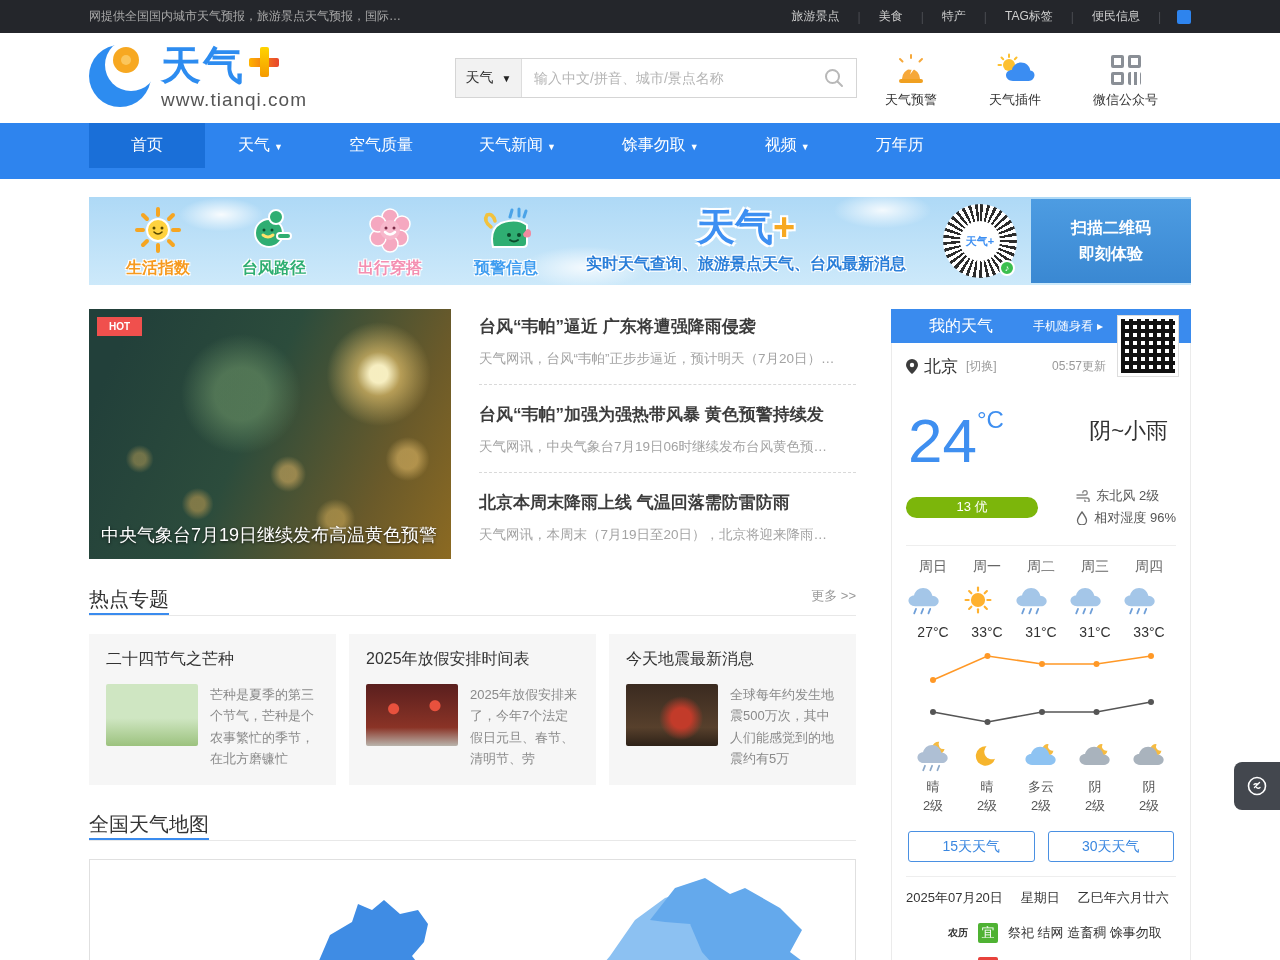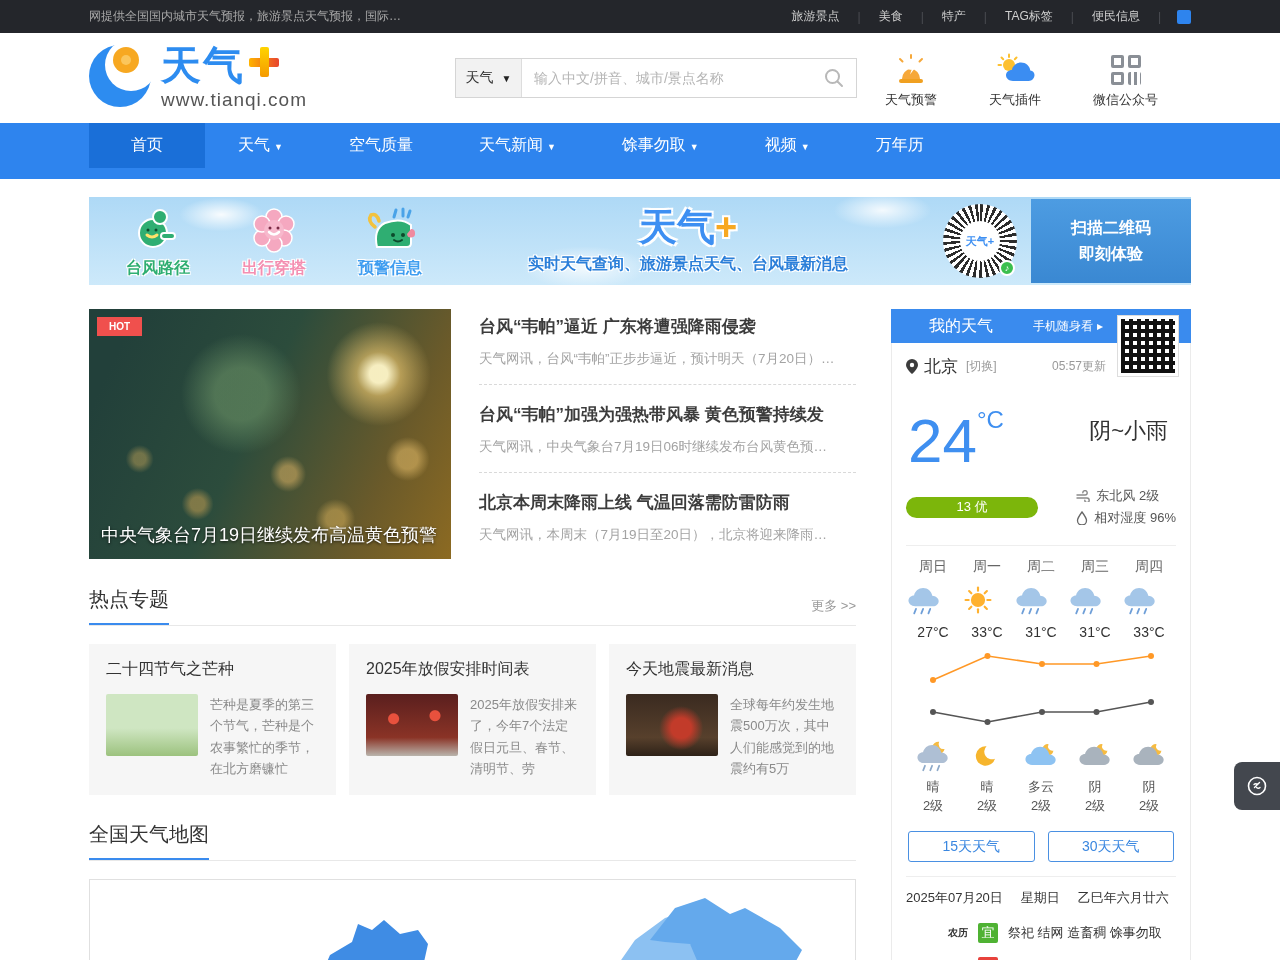--- a/index.html
+++ b/index.html
@@ -103,21 +103,21 @@
   .news { flex:1; }
   .news .item { padding:6px 0 16px; border-bottom:1px dashed #d9d9d9; cursor:pointer; }
   .news .item:last-child { border-bottom:none; }
   .news .item + .item { padding-top:18px; }
   .news h3 { font-size:17px; color:#3c3c3c; margin-bottom:12px; font-weight:bold; }
   .news p { font-size:13.5px; color:#a3a3a3; }
 
   
   .sect { margin-top:26px; }
   .sect .head { border-bottom:1px solid #e8e8e8; display:flex; align-items:flex-end; justify-content:space-between; }
-  .sect .head .ttl { display:inline-block; font-size:20px; color:#333; padding-bottom:10px; border-bottom:2px solid #3a8bee; }
+  .sect .head .ttl { display:inline-block; font-size:20px; color:#333; border-bottom:2px solid #3a8bee; }
   .sect .head .more { font-size:13px; color:#999; padding-bottom:10px; cursor:pointer; }
 
   .cards { display:flex; gap:13px; margin-top:18px; }
   .card { flex:1; background:#f6f6f6; padding:15px 17px; cursor:pointer; }
   .card h4 { font-size:16px; color:#333; font-weight:normal; margin-bottom:14px; }
   .card .bd { display:flex; }
   .card .thumb { width:92px; height:62px; border-radius:2px; flex-shrink:0; }
   .thumb.t1 { background:linear-gradient(180deg,#cfe6c2 55%,#9cc27e); }
   .thumb.t2 { background:radial-gradient(circle at 30% 40%, #e8513d 0 5px, transparent 6px),radial-gradient(circle at 75% 35%, #e8513d 0 5px, transparent 6px),linear-gradient(180deg,#5a1f1e,#8a3326 70%,#b9b4ac); }
   .thumb.t3 { background:radial-gradient(circle at 60% 55%, #c23b2a 0 10px, transparent 22px),linear-gradient(180deg,#3a2a20,#57402c 70%,#2e2218); }
@@ -337,20 +337,41 @@
         <span>万年历</span>
       </div>
   </div>
 </div>
 
 <div class="banner wrap">
   <div class="box">
     <div class="mascots">
       <div class="mascot">
         <span class="art">
+          <svg width="48" height="48" viewBox="0 0 48 48">
+            <g stroke="#f6a521" stroke-width="4" stroke-linecap="round">
+              <line x1="24" y1="3" x2="24" y2="9"></line>
+                <line x1="24" y1="39" x2="24" y2="45"></line>
+                <line x1="3" y1="24" x2="9" y2="24"></line>
+                <line x1="39" y1="24" x2="45" y2="24"></line>
+              <line x1="9" y1="9" x2="13" y2="13"></line>
+                <line x1="35" y1="35" x2="39" y2="39"></line>
+                <line x1="39" y1="9" x2="35" y2="13"></line>
+                <line x1="9" y1="39" x2="13" y2="35"></line>
+            </g>
+            <circle cx="24" cy="24" r="11" fill="#ffd23e" stroke="#fff" stroke-width="2"></circle>
+            <circle cx="20" cy="22" r="1.5" fill="#5a4a00"></circle>
+              <circle cx="28" cy="22" r="1.5" fill="#5a4a00"></circle>
+            <path d="M20,26 q4,4 8,0" stroke="#5a4a00" stroke-width="1.6" fill="none" stroke-linecap="round"></path>
+          </svg>
+        </span>
+        <span class="lb" style="color:#f69a1f">生活指数</span>
+      </div>
+      <div class="mascot">
+        <span class="art">
           <svg width="50" height="46" viewBox="0 0 50 46">
             <circle cx="20" cy="26" r="14" fill="#2fae72" stroke="#fff" stroke-width="2"></circle>
             <circle cx="27" cy="10" r="7" fill="#2fae72" stroke="#fff" stroke-width="2"></circle>
             <rect x="28" y="26" width="14" height="6" rx="3" fill="#2fae72" stroke="#fff" stroke-width="2"></rect>
             <circle cx="15" cy="23" r="1.5" fill="#0c4a2c"></circle>
               <circle cx="23" cy="23" r="1.5" fill="#0c4a2c"></circle>
             <path d="M14,28 q5,4 10,0" stroke="#ffe26a" stroke-width="3" fill="none" stroke-linecap="round"></path>
           </svg>
         </span>
         <span class="lb" style="color:#2fae72">台风路径</span>

